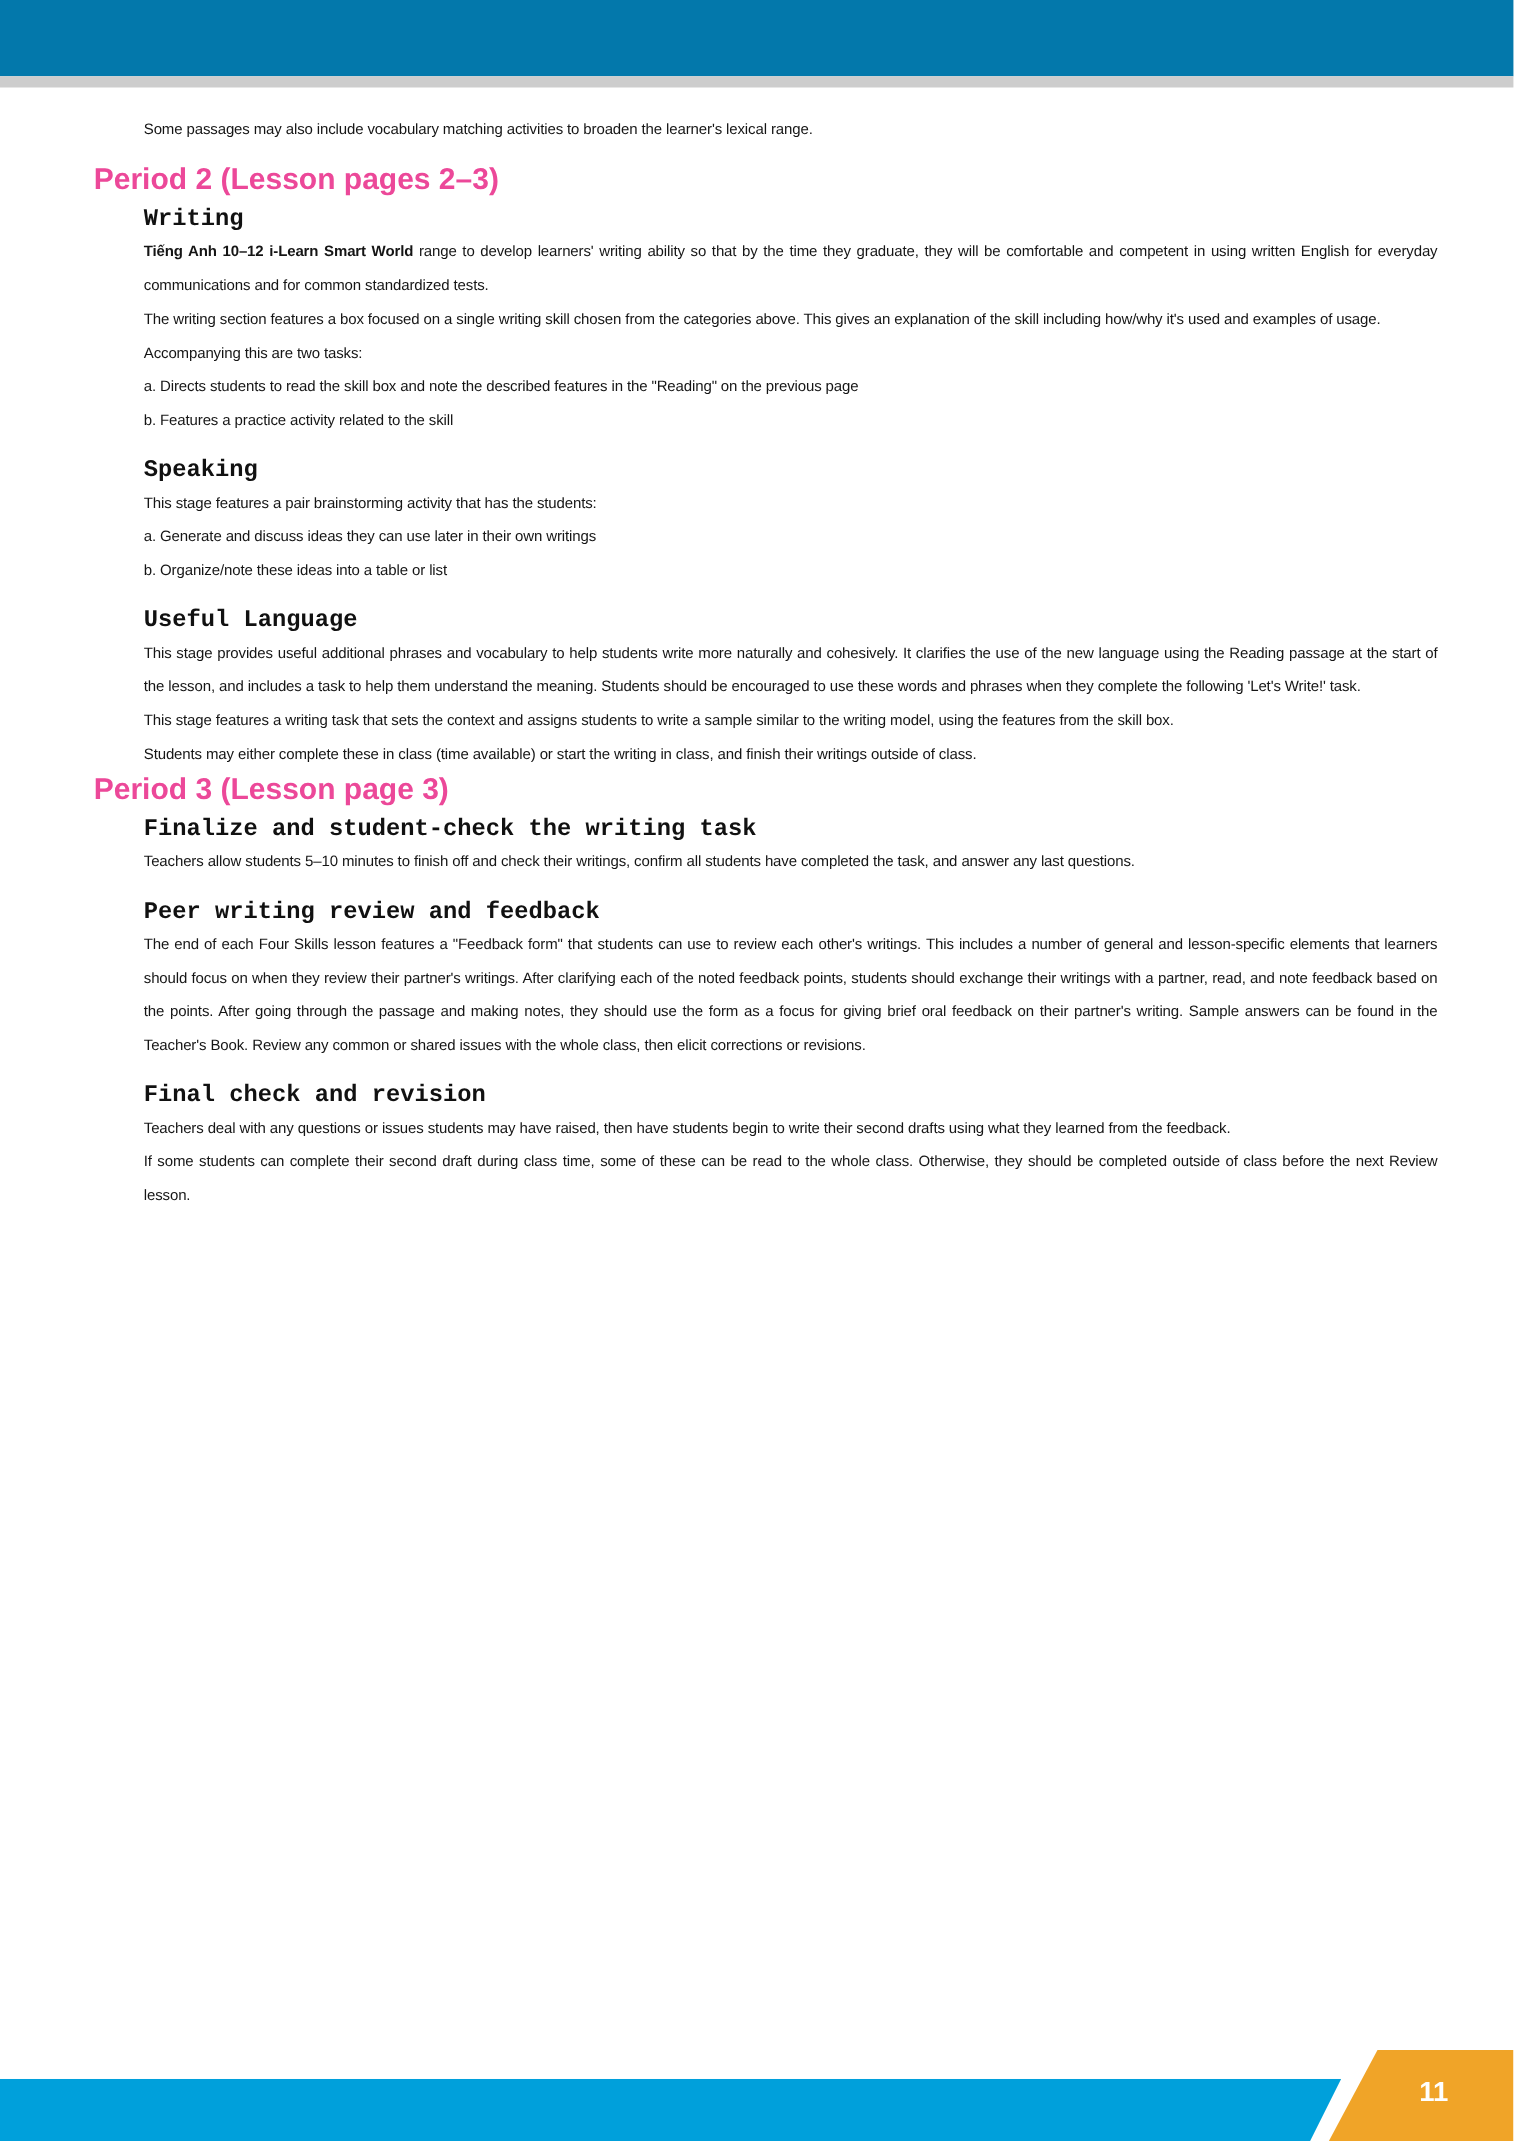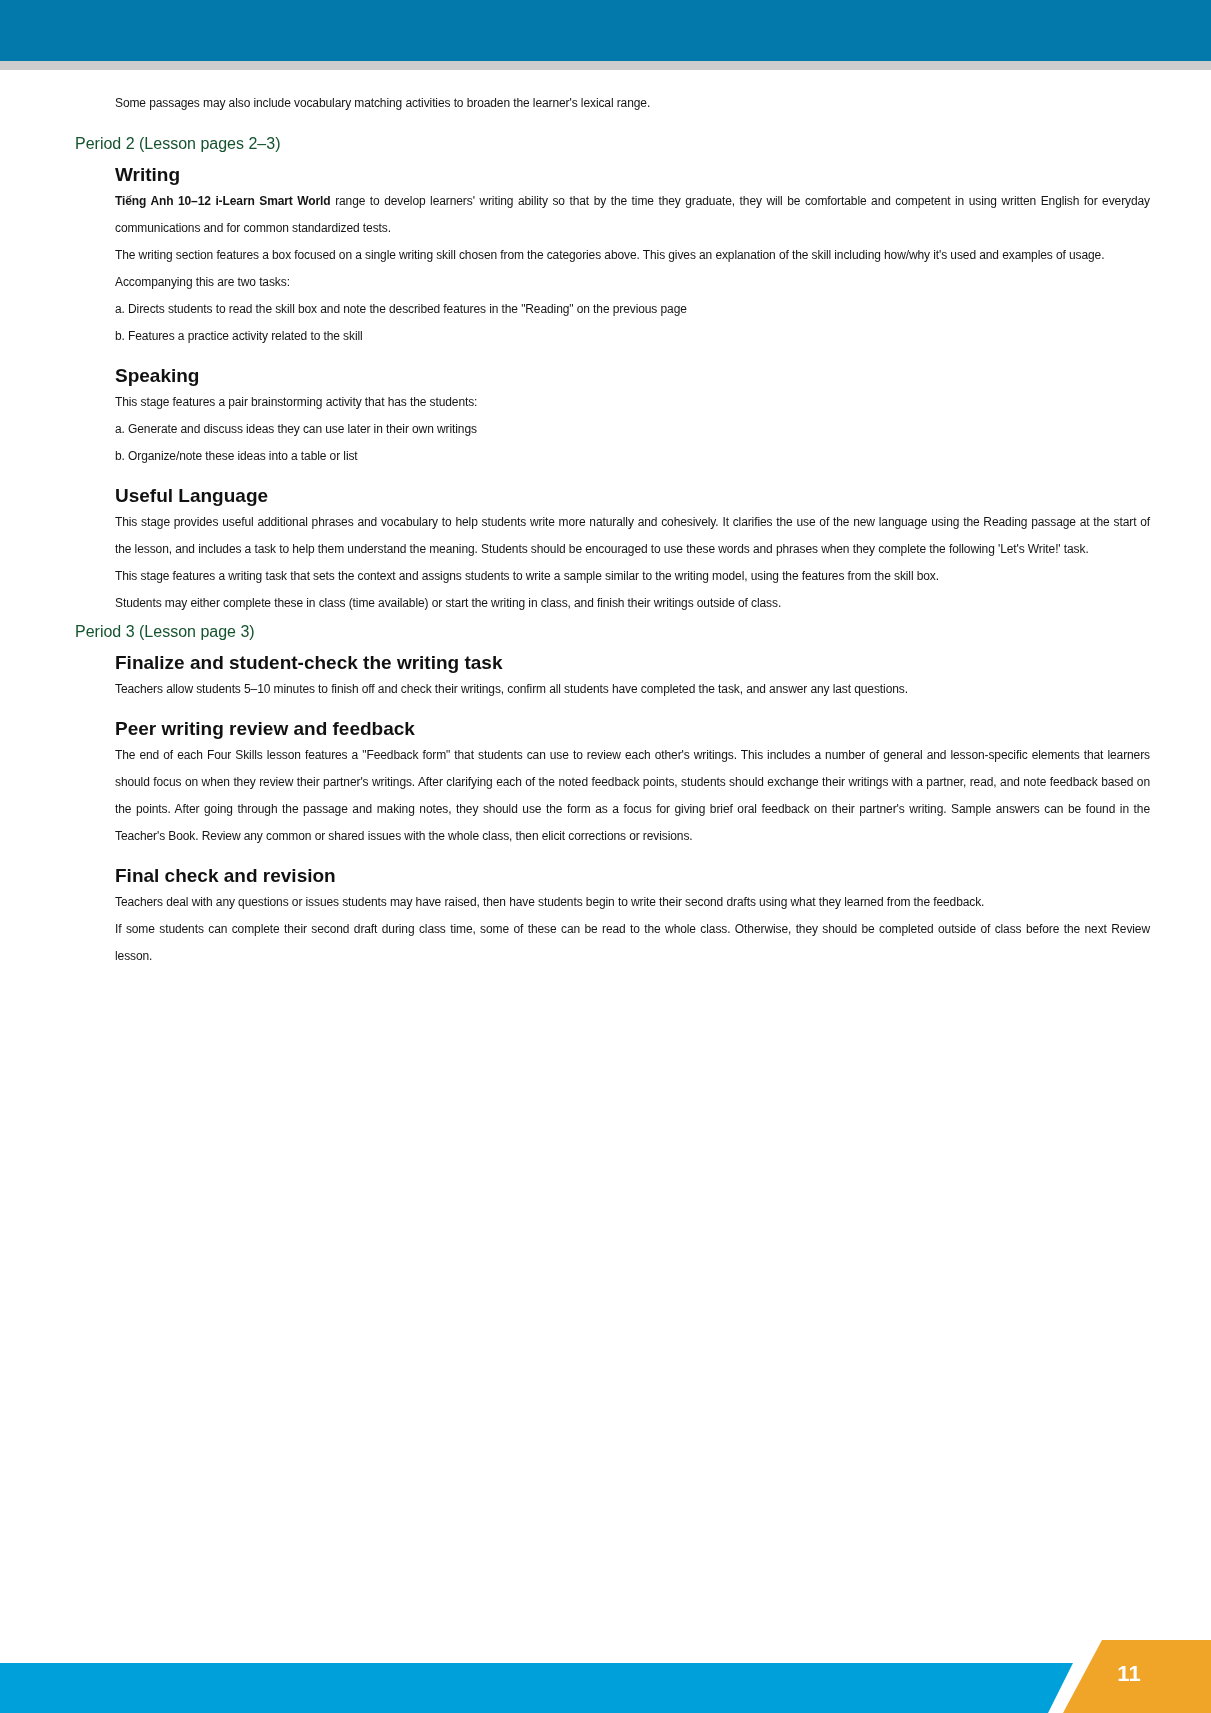--- a/index.html
+++ b/index.html
@@ -34,51 +34,52 @@
     margin: 0;
     font-size: 12px;
     line-height: 27px;
     text-align: justify;
     letter-spacing: -0.1px;
   }
   .indent { margin-left: 40px; }
   p.indent { margin-left: 40px; }
   h2 {
     margin: 14px 0 6px 0;
-    font-size: 16px;
+    font-size: 24px;
     line-height: 25px;
-    font-weight: normal;
-    color: #14532d;
+    font-weight: bold;
+    color: #ec4899;
   }
   h2.gap-top { margin-top: 2px; }
   h3 {
     margin: 13px 0 0 0;
     font-size: 19px;
     line-height: 26px;
     font-weight: bold;
     color: #111111;
+    font-family: Liberation Mono, monospace;
   }
   h3.first { margin-top: 2px; }
   .footer-blue {
     position: absolute;
     bottom: 0; left: 0;
     width: 1073px; height: 50px;
     background: #00A0DB;
     clip-path: polygon(0 0, 100% 0, calc(100% - 25px) 100%, 0 100%);
   }
   .footer-orange {
     position: absolute;
     bottom: 0; right: 0;
     width: 149px; height: 73px;
     background: #F0A428;
     clip-path: polygon(40px 0, 100% 0, 100% 100%, 1px 100%);
   }
   .page-number {
     position: absolute;
-    top: 22px; left: 52px;
+    top: 22px; left: 70px;
     width: 30px;
     text-align: center;
     font-size: 22px;
     line-height: 24px;
     font-weight: bold;
     color: #ffffff;
   }
 </style>
 </head>
 <body>

